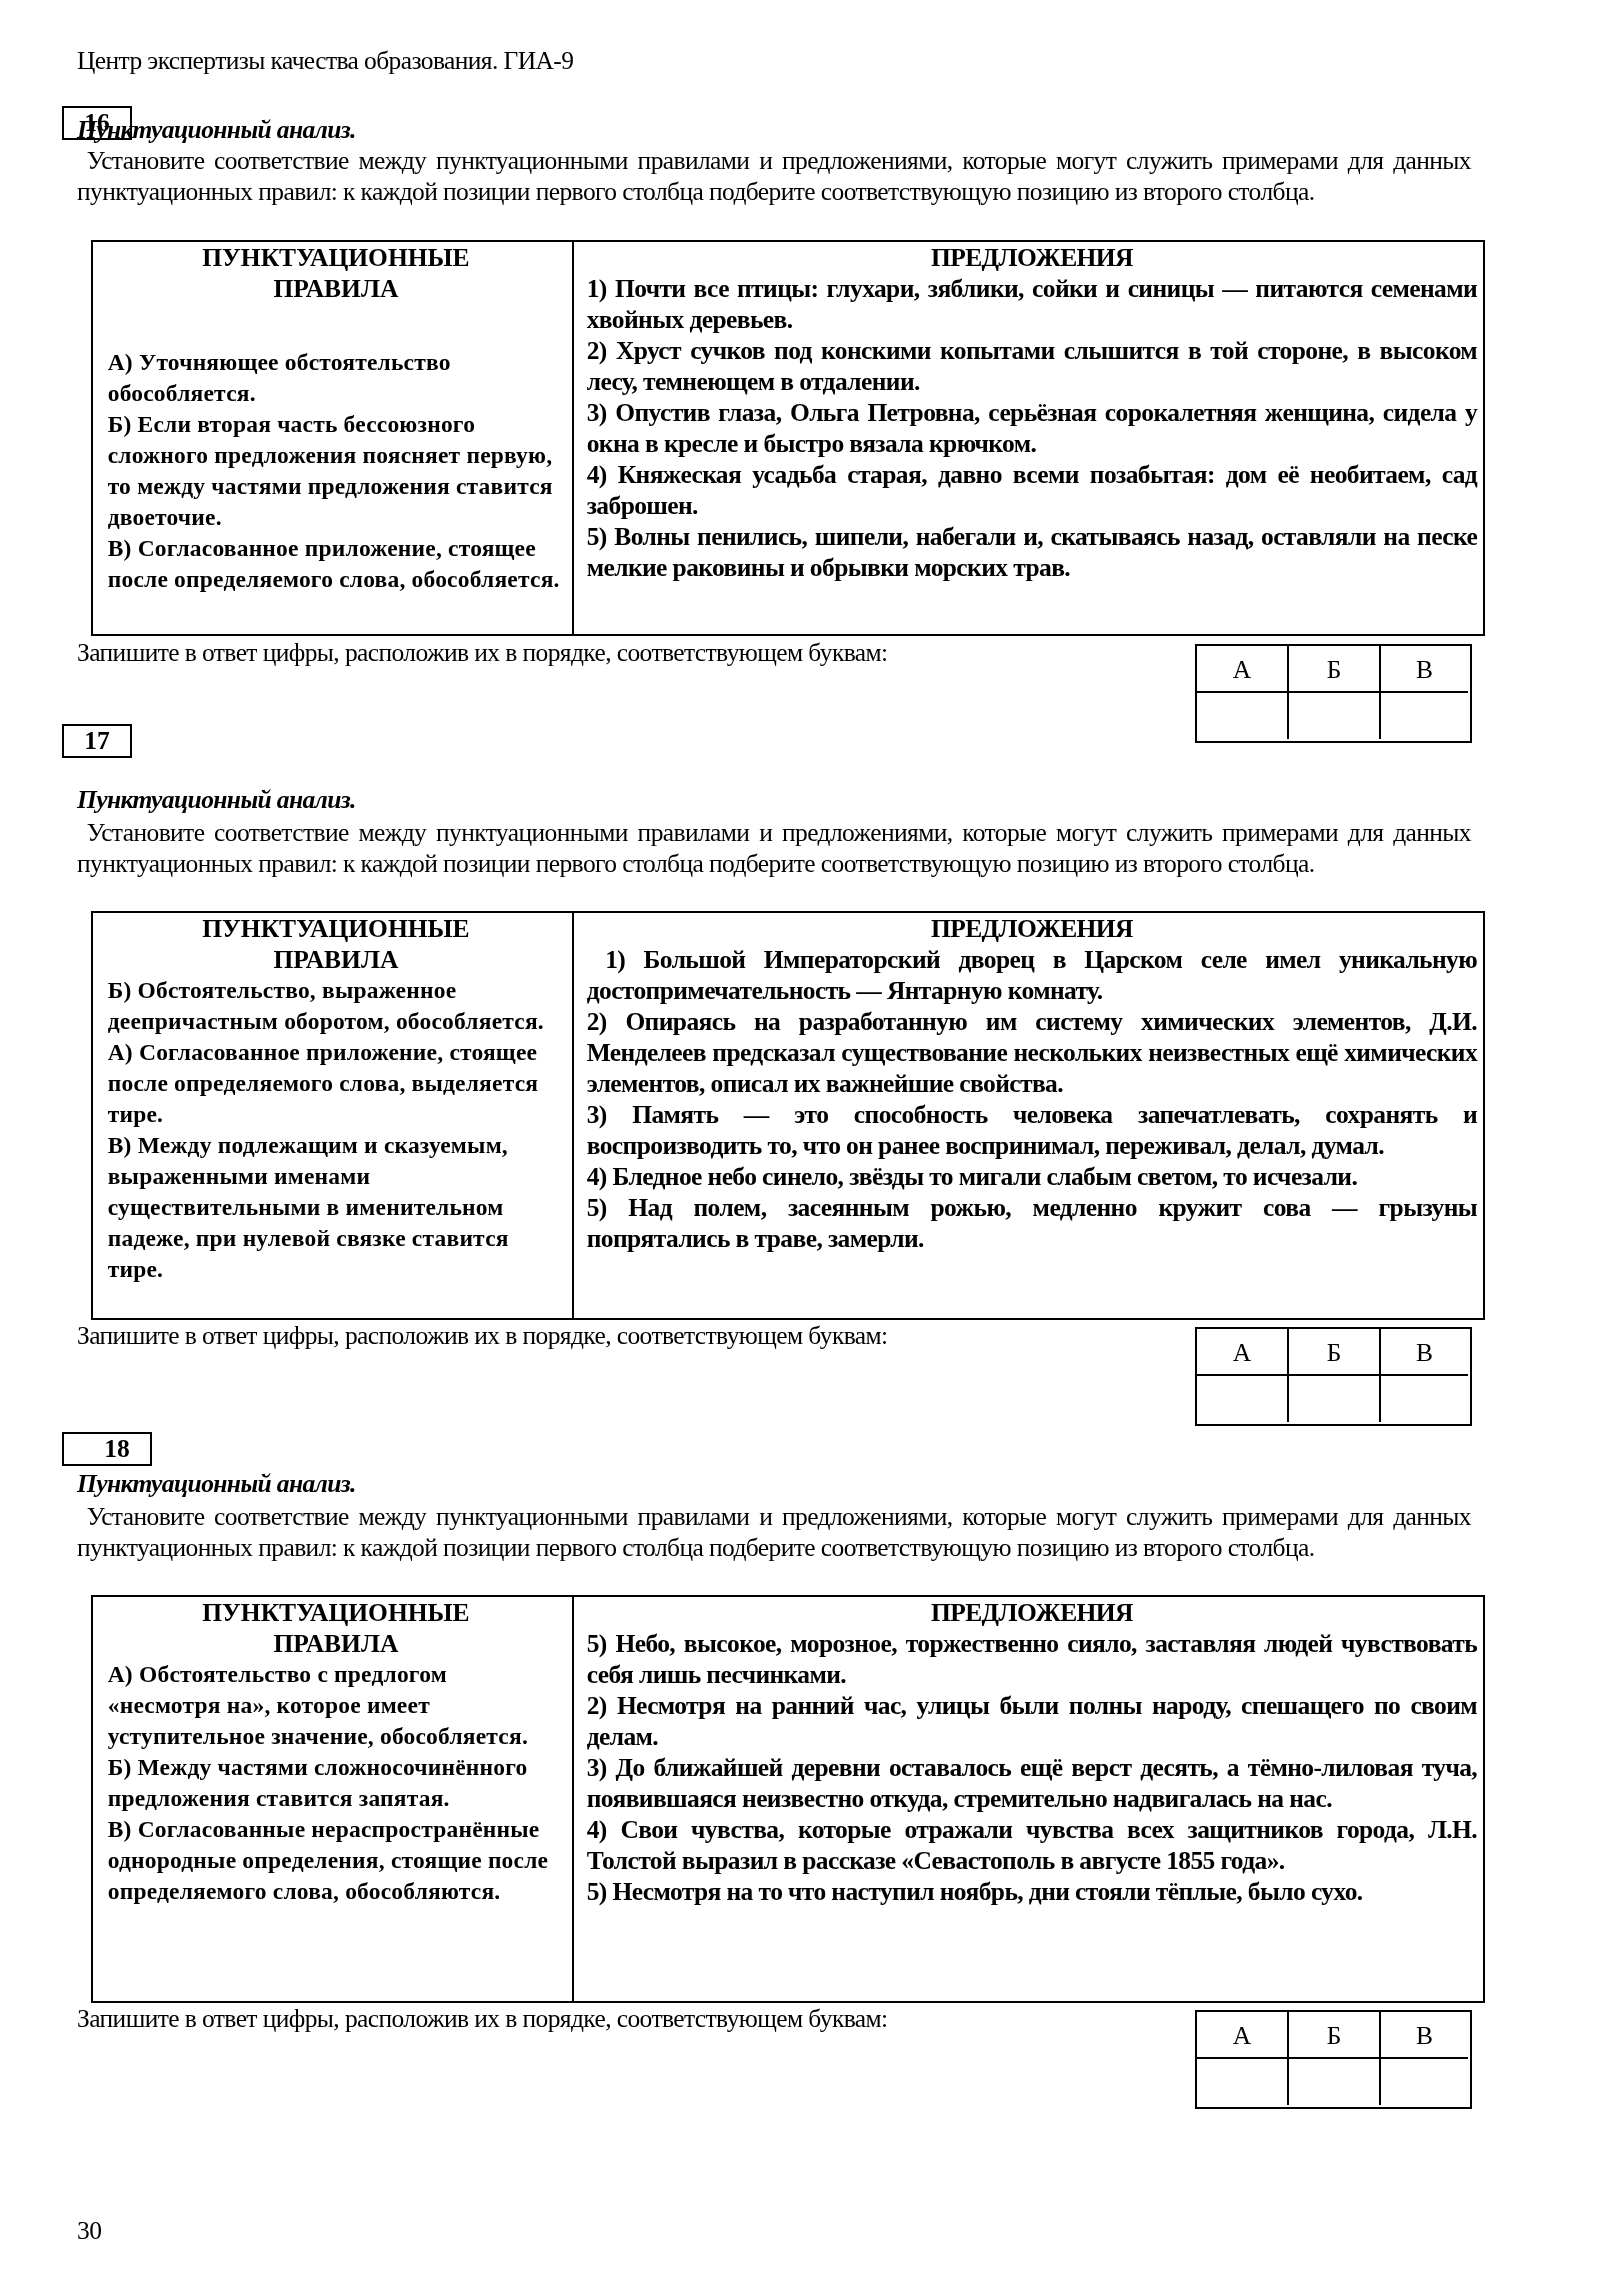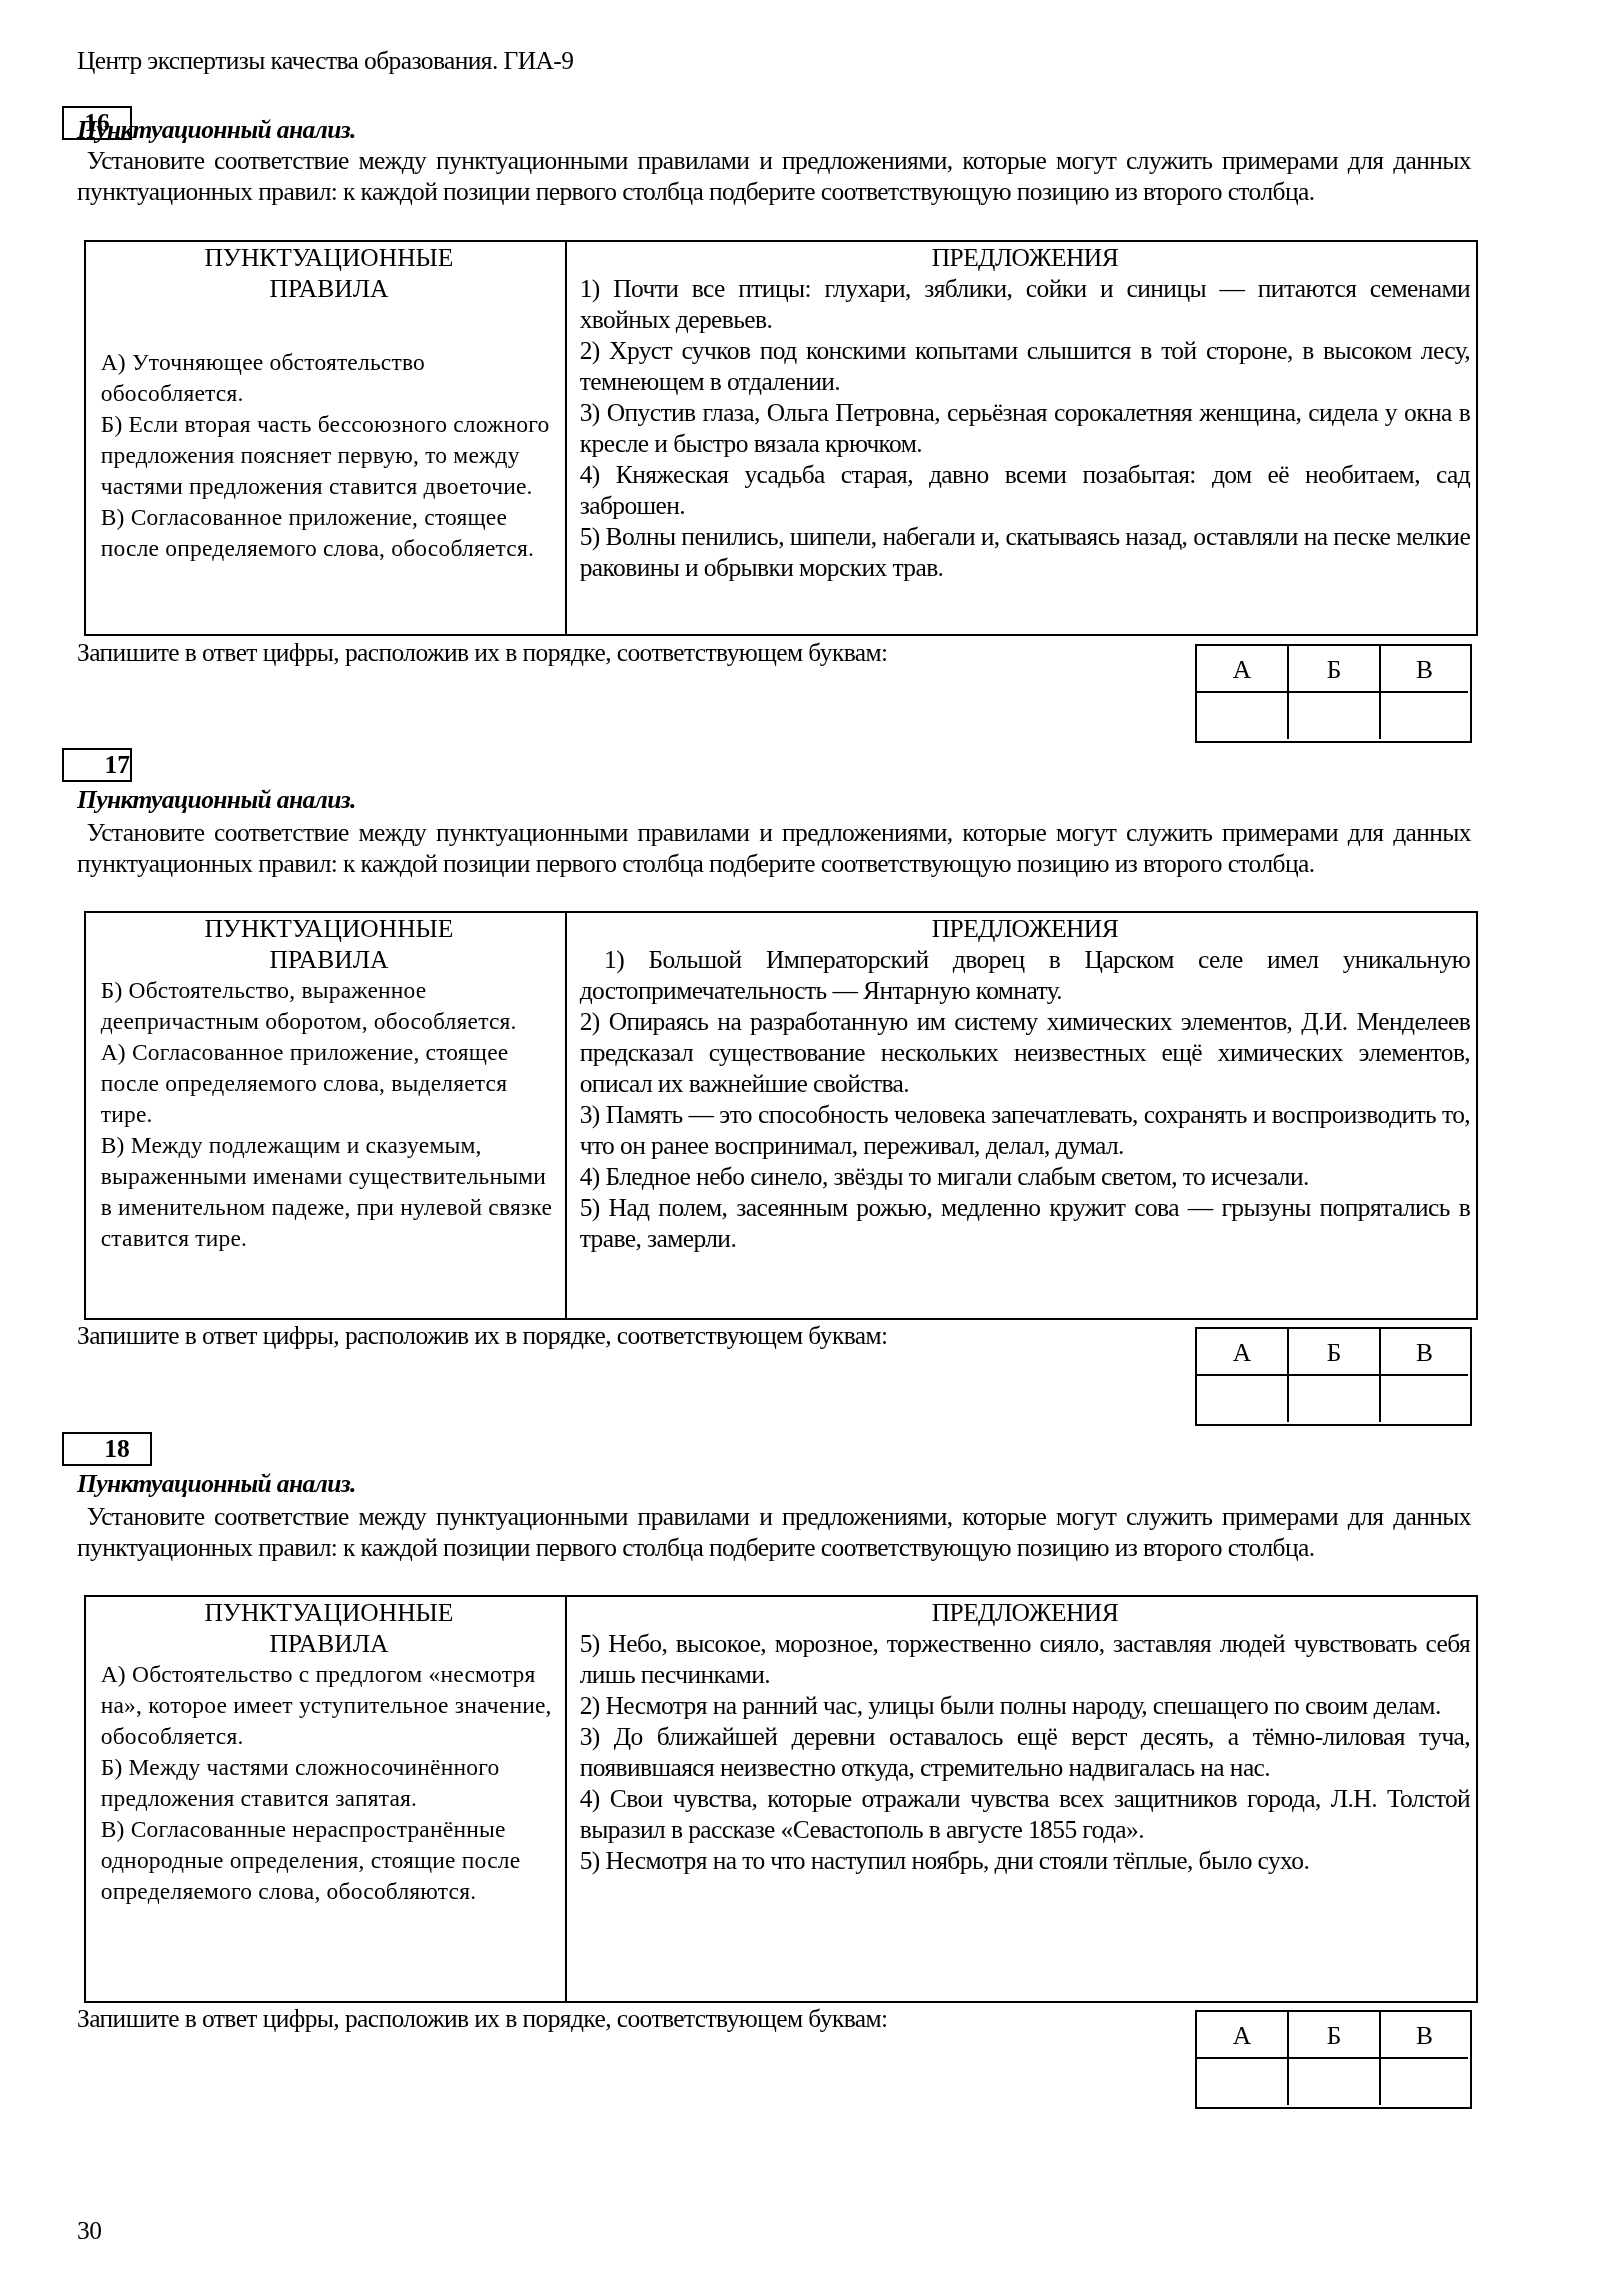--- a/index.html
+++ b/index.html
@@ -5,21 +5,21 @@
   html, body { margin:0; padding:0; background:#ffffff; }
   body { width:1621px; height:2293px; position:relative; overflow:hidden;
          font-family:"Liberation Serif", serif; color:#000; }
   .abs { position:absolute; }
   .cond { font-family:"Liberation Serif", serif; font-size:25.5px; line-height:31px; letter-spacing:-0.6px; }
   .header { left:77px; top:45px; }
   .qnum { left:62px; width:66px; height:30px; border:2px solid #000; box-sizing:content-box;
           font-weight:bold; font-size:25.5px; line-height:30px; text-align:center; }
   .qtitle { left:77px; font-style:italic; font-weight:bold; }
   .instr { left:77px; width:1394px; text-align:justify; text-align-last:left; }
-  .tbl { left:84px; width:1394px; border:2.9px solid #000; box-sizing:border-box; }
+  .tbl { left:91px; width:1394px; border:2.9px solid #000; box-sizing:border-box;font-weight:bold; }
   .colL { position:absolute; left:0; top:0; bottom:0; width:481px; border-right:2px solid #000; box-sizing:border-box; padding:0 7.8px 0 14.7px; }
   .colR { position:absolute; left:481px; top:0; right:0; bottom:0; padding:0 5.9px 0 12.7px; }
   .colhead { text-align:center; }
   .colL .colhead { font-size:25.5px; line-height:31px; letter-spacing:0; }
   .leftrule { font-family:"Liberation Serif", serif; font-size:23.5px; line-height:31px; letter-spacing:0.2px; }
   .prop { text-align:justify; text-align-last:left; }
   .write { left:77px; }
   .ans { left:1195px; width:277px; height:99px; border:2.9px solid #000; box-sizing:border-box; }
   .ans .cell { position:absolute; box-sizing:border-box; text-align:center; font-size:25.5px; line-height:47px; }
   .pagenum { left:77px; top:2215px; }
@@ -57,21 +57,21 @@
 <div class="abs cond write" style="top:637px;">Запишите в ответ цифры, расположив их в порядке, соответствующем буквам:</div>
 <div class="abs ans" style="top:644px;">
   <div class="cell" style="left:0;top:0;width:92px;height:47px;border-right:2.9px solid #000;border-bottom:2.9px solid #000;">А</div>
   <div class="cell" style="left:92px;top:0;width:92px;height:47px;border-right:2.9px solid #000;border-bottom:2.9px solid #000;">Б</div>
   <div class="cell" style="left:184px;top:0;width:87px;height:47px;border-bottom:2.9px solid #000;">В</div>
   <div class="cell" style="left:0;top:47px;width:92px;height:46px;border-right:2.9px solid #000;"></div>
   <div class="cell" style="left:92px;top:47px;width:92px;height:46px;border-right:2.9px solid #000;"></div>
   <div class="cell" style="left:184px;top:47px;width:87px;height:46px;"></div>
 </div>
 
-<div class="abs qnum" style="top:748px;text-align:right;">17</div>
+<div class="abs qnum" style="top:724px;">17</div>
 <div class="abs cond qtitle" style="top:784px;">Пунктуационный анализ.</div>
 <div class="abs cond instr" style="top:817px;white-space:pre-wrap;"> Установите соответствие между пунктуационными правилами и предложениями, которые могут служить примерами для данных пунктуационных правил: к каждой позиции первого столбца подберите соответствующую позицию из второго столбца.</div>
 
 <div class="abs tbl" style="top:911px;height:409px;">
   <div class="colL">
     <div class="colhead" style="padding:0 69px;">ПУНКТУАЦИОННЫЕ ПРАВИЛА</div>
     <div class="leftrule">
       <div>Б) Обстоятельство, выраженное деепричастным оборотом, обособляется.</div>
       <div>А) Согласованное приложение, стоящее после определяемого слова, выделяется тире.</div>
       <div>В) Между подлежащим и сказуемым, выраженными именами существительными в именительном падеже, при нулевой связке ставится тире.</div>

